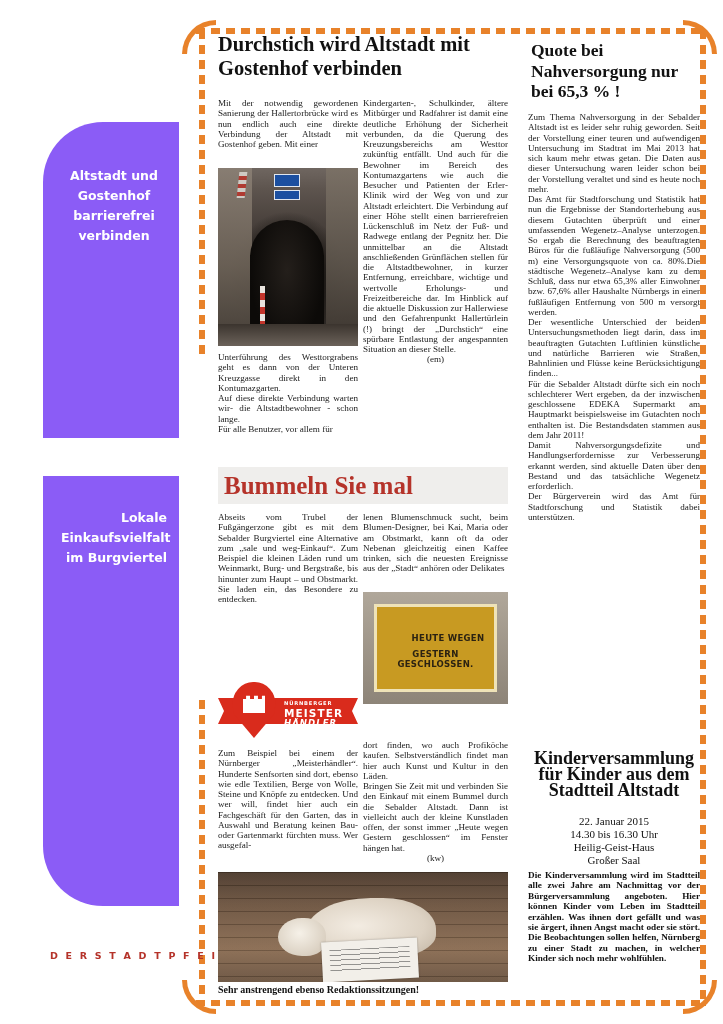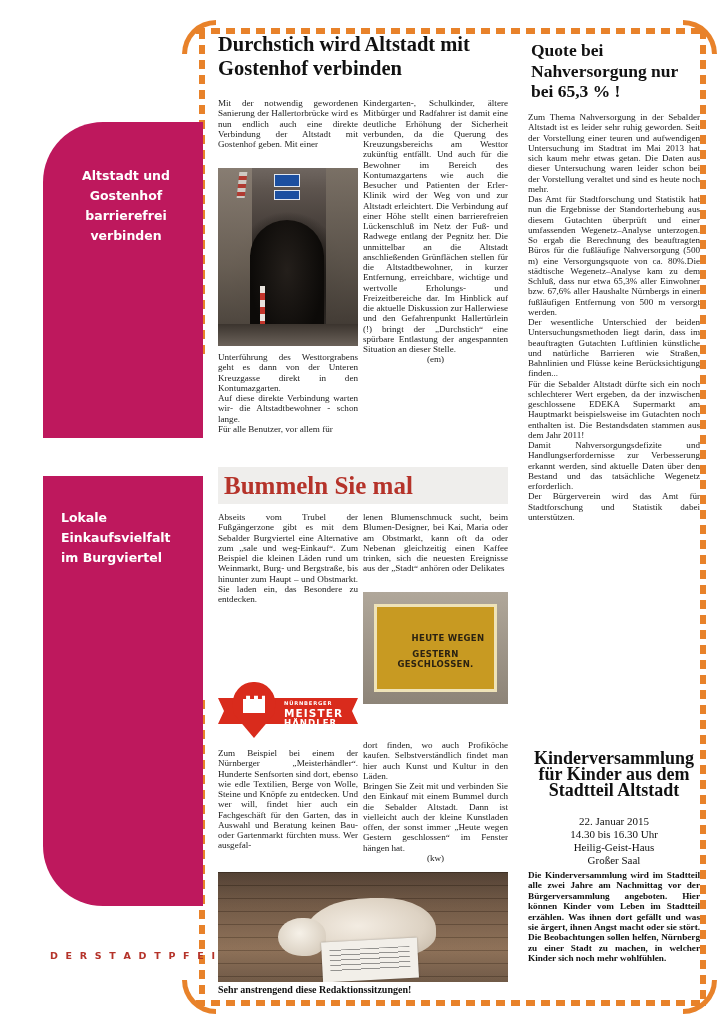--- a/index.html
+++ b/index.html
@@ -58,34 +58,34 @@
     border-top-right-radius:34px;
   }
   .corner-br {
     left:683px; top:980px; width:34px; height:34px;
     border-right:5px solid #e8822a; border-bottom:5px solid #e8822a;
     border-bottom-right-radius:34px;
   }
 
   
   .red-panel {
-    position:absolute; left:43px; width:160px; background:#be185d;
+    position:absolute; left:43px; width:136px; background:#8b5cf6;
   }
   #red-panel-top { top:122px; height:316px; border-top-left-radius:60px; }
   #red-panel-bottom { top:476px; height:430px; border-bottom-left-radius:60px; }
   .red-panel .kicker {
     color:#ffffff;
     font-family:"DejaVu Sans", sans-serif;
     font-weight:bold;
     font-size:12.5px;
     line-height:20px;
     padding:0 12px 0 18px;
   }
   #kicker-1 { padding-top:44px; text-align:center; }
-  #kicker-2 { padding-top:32px; text-align:left; }
+  #kicker-2 { padding-top:32px; text-align:right; }
 
   .stadtpfeifer {
     position:absolute; left:50px; top:950px;
     color:#b5332a;
     font-family:"DejaVu Sans", sans-serif;
     font-weight:bold; font-size:9.5px; letter-spacing:2.2px;
   }
 
   
   .body-col {
@@ -207,21 +207,21 @@
   #logo-meister .lt1 {
     position:absolute; left:66px; top:20px; font-family:"DejaVu Sans", sans-serif;
     font-size:5.2px; font-weight:bold; letter-spacing:.8px; color:#fff;
   }
   #logo-meister .lt2 {
     position:absolute; left:66px; top:27px; font-family:"DejaVu Sans", sans-serif;
     font-size:10.5px; font-weight:bold; letter-spacing:1.1px; color:#fff;
   }
   #logo-meister .lt3 {
     position:absolute; left:66px; top:38px; font-family:"DejaVu Sans", sans-serif;
-    font-size:8.6px; font-weight:bold; letter-spacing:1.0px; color:#fff;
+    font-size:8.6px; font-weight:bold; letter-spacing:1.0px; color:#fff;font-style:italic;
   }
 
   
   #photo-sign {
     position:absolute; left:363px; top:592px; width:145px; height:112px;
     background:linear-gradient(to bottom,#b0a79a,#8d8478);
     overflow:hidden;
   }
   #photo-sign .board {
     position:absolute; left:11px; top:12px; width:123px; height:88px;
@@ -381,21 +381,21 @@
 Bringen Sie Zeit mit und verbinden Sie den Einkauf mit einem Bummel durch die Sebalder Altstadt. Dann ist vielleicht auch der kleine Kunstladen offen, der sonst immer „Heute wegen Gestern geschlossen“ im Fenster hängen hat.</p>
     <p class="sig">(kw)</p>
   </div>
 
   <div id="photo-dog">
     <div class="planks"></div>
     <div class="dog"></div>
     <div class="head"></div>
     <div class="paper"></div>
   </div>
-  <div id="dog-caption">Sehr anstrengend diese Redaktionssitzungen!</div>
+  <div id="dog-caption">Sehr anstrengend ebenso Redaktionssitzungen!</div>
 
   <div id="head-kinder">Kinderversammlung für Kinder aus dem Stadtteil Altstadt</div>
   <div id="kinder-meta">
     <div>22. Januar 2015</div>
     <div>14.30 bis 16.30 Uhr</div>
     <div>Heilig-Geist-Haus</div>
     <div>Großer Saal</div>
   </div>
   <div id="kinder-body">Die Kinderversammlung wird im Stadtteil alle zwei Jahre am Nachmittag vor der Bürgerversammlung angeboten. Hier können Kinder vom Leben im Stadtteil erzählen. Was ihnen dort gefällt und was sie ärgert, ihnen Angst macht oder sie stört. Die Beobachtungen sollen helfen, Nürnberg zu einer Stadt zu machen, in welcher Kinder sich noch mehr wohlfühlen.</div>
 

